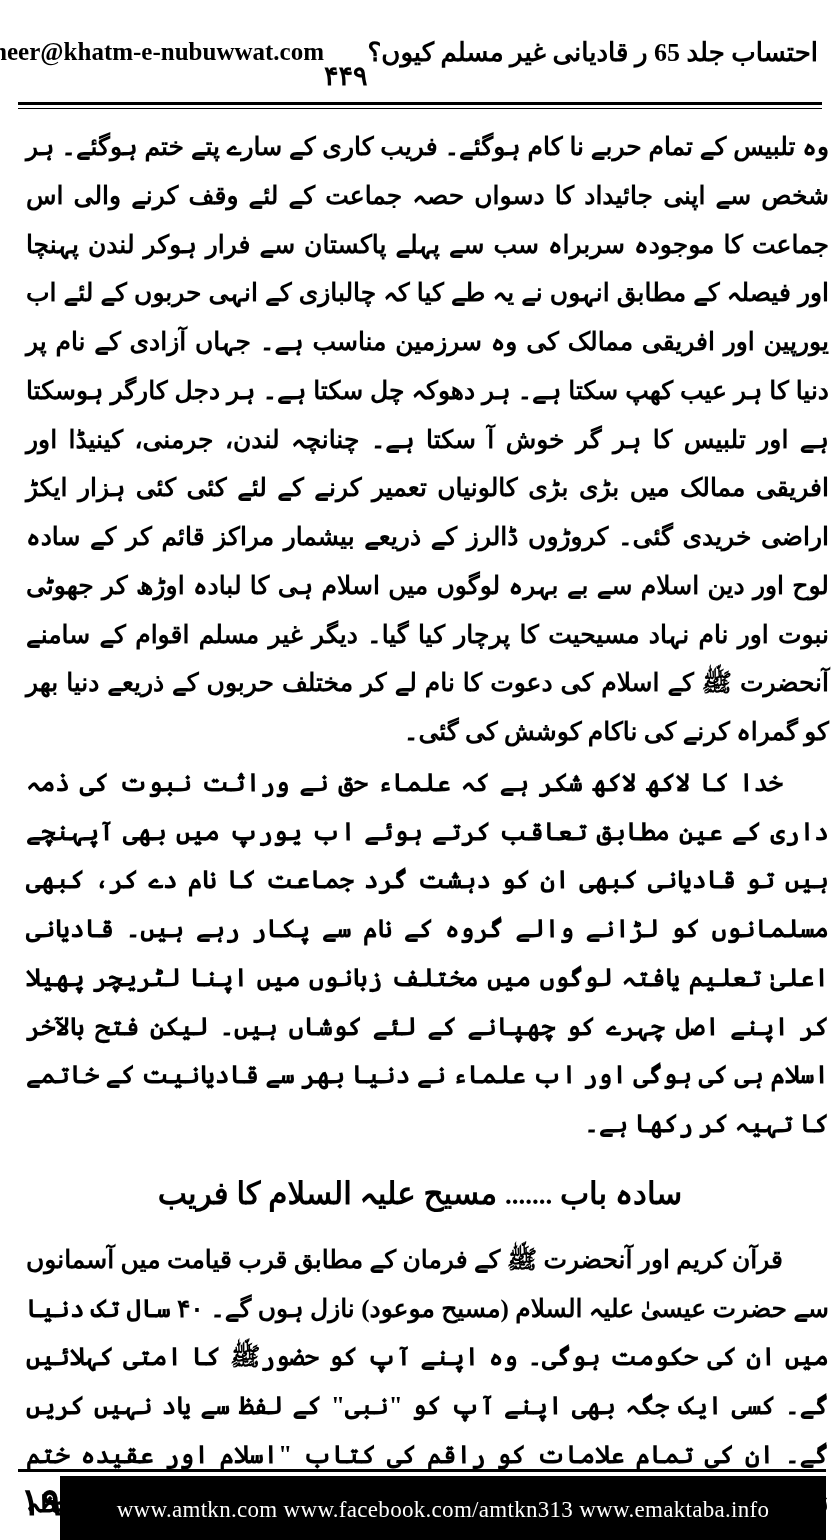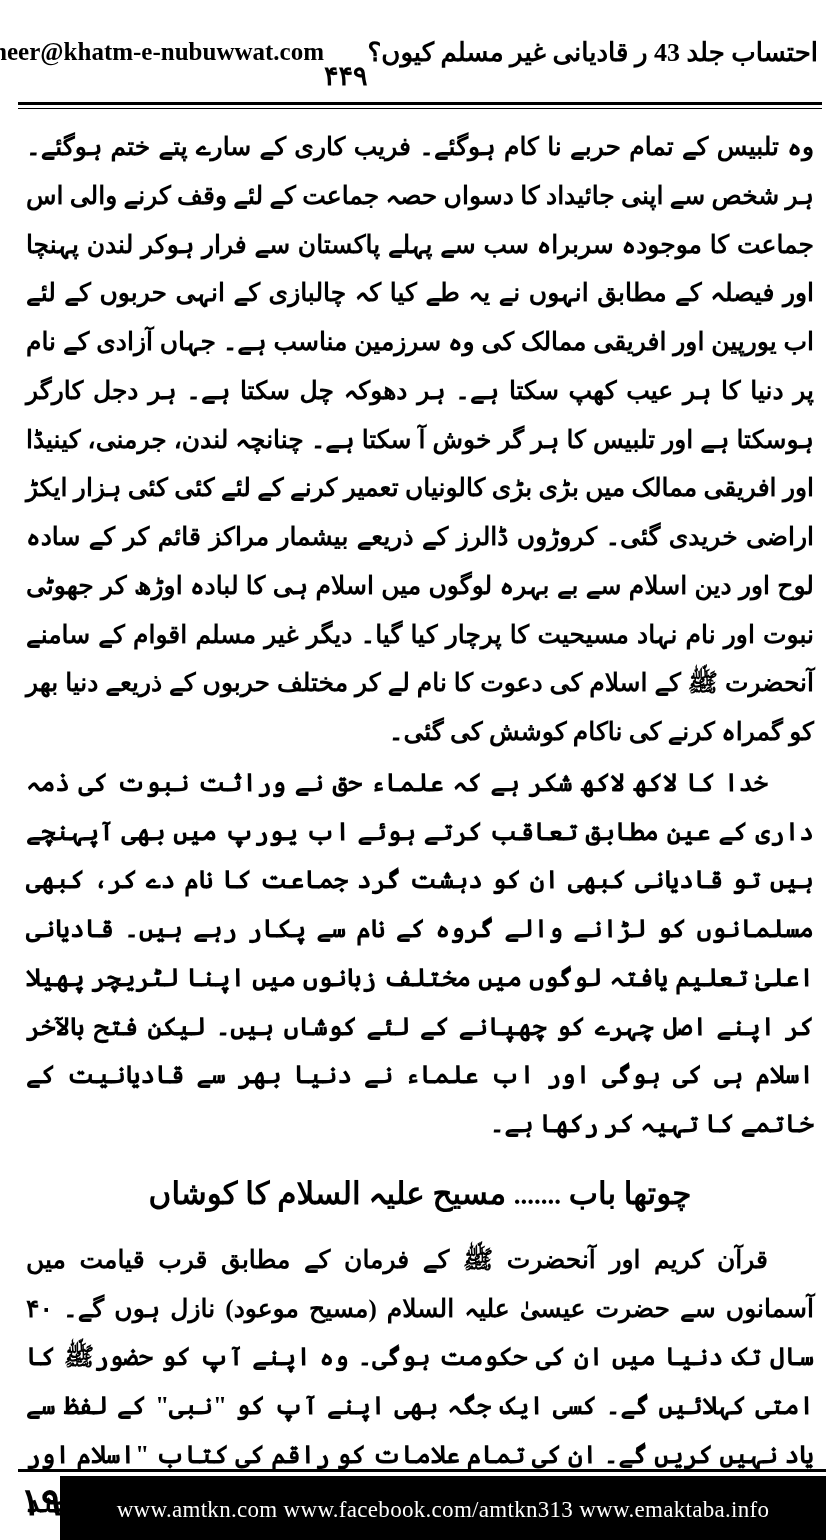--- a/index.html
+++ b/index.html
@@ -64,21 +64,21 @@
   .rule-thin {
     height: 1px;
     background: #000000;
     margin: 3px 18px 0 18px;
   }
 
   
   .content {
     direction: rtl;
     text-align: justify;
-    padding: 14px 26px 0 26px;
+    padding: 14px 11px 0 26px;
     font-size: 25px;
     line-height: 1.95;
     font-weight: 600;
   }
   .para {
     margin: 0 0 2px 0;
     text-align: justify;
     text-justify: inter-word;
   }
   .para.indent {
@@ -179,36 +179,36 @@
     height: 3px;
     background: #000000;
   }
 </style>
 </head>
 <body>
 
 <div class="page">
 
   <div class="header">
-    <div class="header-right">احتساب جلد 34 ر قادیانی غیر مسلم کیوں؟</div>
+    <div class="header-right">احتساب جلد 56 ر قادیانی غیر مسلم کیوں؟</div>
     <div class="header-center">۴۴۹</div>
     <div class="header-left">ameer@khatm-e-nubuwwat.com</div>
   </div>
   <div class="rule"></div>
   <div class="rule-thin"></div>
 
   <div class="content">
     <p class="para">وہ تلبیس کے تمام حربے نا کام ہوگئے۔ فریب کاری کے سارے پتے ختم ہوگئے۔ ہر شخص سے اپنی جائیداد کا دسواں حصہ جماعت کے لئے وقف کرنے والی اس جماعت کا موجودہ سربراہ سب سے پہلے پاکستان سے فرار ہوکر لندن پہنچا اور فیصلہ کے مطابق انہوں نے یہ طے کیا کہ چالبازی کے انہی حربوں کے لئے اب یورپین اور افریقی ممالک کی وہ سرزمین مناسب ہے۔ جہاں آزادی کے نام پر دنیا کا ہر عیب کھپ سکتا ہے۔ ہر دھوکہ چل سکتا ہے۔ ہر دجل کارگر ہوسکتا ہے اور تلبیس کا ہر گر خوش آ سکتا ہے۔ چنانچہ لندن، جرمنی، کینیڈا اور افریقی ممالک میں بڑی بڑی کالونیاں تعمیر کرنے کے لئے کئی کئی ہزار ایکڑ اراضی خریدی گئی۔ کروڑوں ڈالرز کے ذریعے بیشمار مراکز قائم کر کے سادہ لوح اور دین اسلام سے بے بہرہ لوگوں میں اسلام ہی کا لبادہ اوڑھ کر جھوٹی نبوت اور نام نہاد مسیحیت کا پرچار کیا گیا۔ دیگر غیر مسلم اقوام کے سامنے آنحضرت ﷺ کے اسلام کی دعوت کا نام لے کر مختلف حربوں کے ذریعے دنیا بھر کو گمراہ کرنے کی ناکام کوشش کی گئی۔</p>
     <p class="para indent">خدا کا لاکھ لاکھ شکر ہے کہ علماء حق نے وراثت نبوت کی ذمہ داری کے عین مطابق تعاقب کرتے ہوئے اب یورپ میں بھی آپہنچے ہیں تو قادیانی کبھی ان کو دہشت گرد جماعت کا نام دے کر، کبھی مسلمانوں کو لڑانے والے گروہ کے نام سے پکار رہے ہیں۔ قادیانی اعلیٰ تعلیم یافتہ لوگوں میں مختلف زبانوں میں اپنا لٹریچر پھیلا کر اپنے اصل چہرے کو چھپانے کے لئے کوشاں ہیں۔ لیکن فتح بالآخر اسلام ہی کی ہوگی اور اب علماء نے دنیا بھر سے قادیانیت کے خاتمے کا تہیہ کر رکھا ہے۔</p>
   </div>
 
   <div class="chapter-heading">
-    <span>چوتھا باب</span>
+    <span>سادہ باب</span>
     <span class="dots">.......</span>
-    <span>مسیح علیہ السلام کا کوشاں</span>
+    <span>مسیح علیہ السلام کا فریب</span>
   </div>
 
   <div class="content">
     <p class="para indent">قرآن کریم اور آنحضرت ﷺ کے فرمان کے مطابق قرب قیامت میں آسمانوں سے حضرت عیسیٰ علیہ السلام (مسیح موعود) نازل ہوں گے۔ ۴۰ سال تک دنیا میں ان کی حکومت ہوگی۔ وہ اپنے آپ کو حضورﷺ کا امتی کہلائیں گے۔ کسی ایک جگہ بھی اپنے آپ کو "نبی" کے لفظ سے یاد نہیں کریں گے۔ ان کی تمام علامات کو راقم کی کتاب "اسلام اور عقیدہ ختم نبوت" میں تحریر کر دیا گیا ہے۔ لیکن ان میں سے چند ایک ملاحظہ ہوں۔</p>
   </div>
 
   <div class="hadith-list">
     <div class="hadith-row">
       <div class="hadith-main">
         <span class="star">☆</span>

